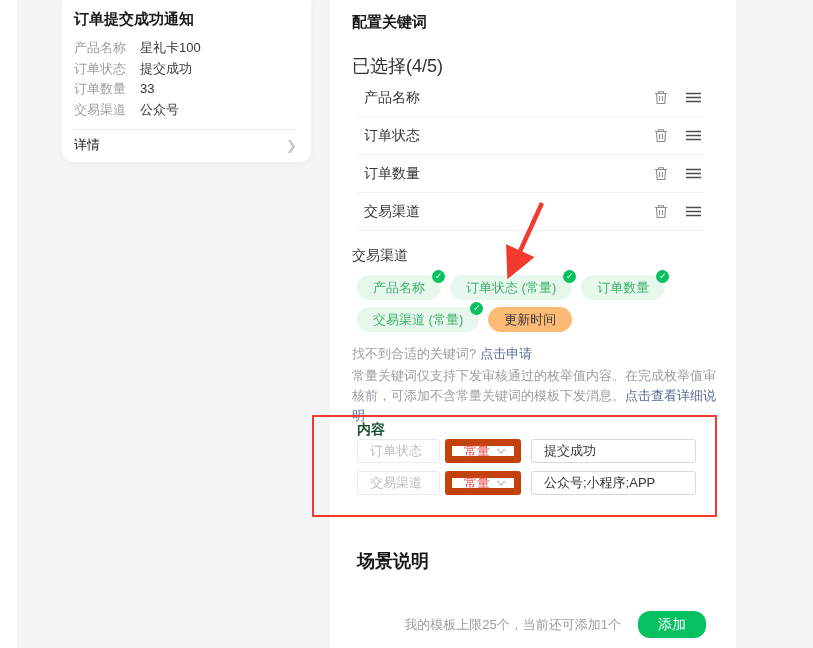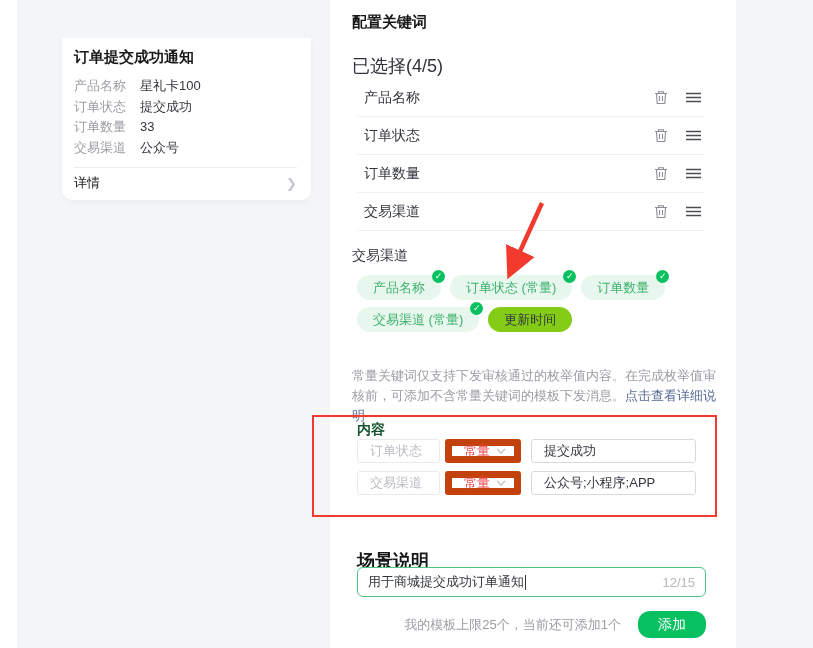--- a/index.html
+++ b/index.html
@@ -11,21 +11,20 @@
     color:#333;
   }
   .left-strip { position:absolute; left:0; top:0; width:17px; height:648px; background:#fff; }
 
   
   .left-card {
     position:absolute; left:62px; top:0; width:249px; height:162px;
     background:#fff; border-radius:0 0 10px 10px;
     box-shadow:0 2px 6px rgba(0,0,0,.04);
     padding:8px 14px 0 12px;
-    margin-top:38px;
   }
   .card-title { font-size:15px; font-weight:bold; color:#181818; line-height:22px; margin-bottom:8px; }
   .field-row { display:flex; font-size:13px; line-height:20.5px; }
   .field-label { color:#9a9da3; width:66px; flex:none; }
   .field-value { color:#32363c; }
   .card-divider { border-top:1px solid #ececec; margin:9px 0 0 0; }
   .detail-row {
     display:flex; justify-content:space-between; align-items:center;
     font-size:13px; color:#181818; height:30px; cursor:pointer;
   }
@@ -45,21 +44,21 @@
   .icon-btn + .icon-btn { margin-left:8px; }
 
   .p-lib-label { position:absolute; left:22px; top:247px; font-size:14px; font-weight:500; color:#32363c; }
   .p-tags { position:absolute; left:27px; top:275px; width:355px; }
   .tag-row { display:flex; margin-bottom:7px; }
   .tag {
     position:relative; height:25px; line-height:25px; border-radius:13px;
     padding:0 16px; font-size:13px; margin-right:9px; cursor:pointer; white-space:nowrap;
   }
   .tag.selected { background:#e8f7ee; color:#3bb26b; }
-  .tag.plain { background:#84cc16; color:#32363c; }
+  .tag.plain { background:#fdba74; color:#32363c; }
   .tag-badge {
     position:absolute; top:-5px; right:-4px; width:13px; height:13px;
     background:#07c160; border-radius:50%; color:#fff; font-size:9px;
     line-height:13px; text-align:center; font-weight:bold;
   }
 
   .p-help { position:absolute; left:22px; top:345px; font-size:13px; color:#9a9da3; }
   .p-help a { color:#576b95; font-weight:500; text-decoration:none; margin-left:4px; cursor:pointer; }
   .p-notice { position:absolute; left:22px; top:366px; width:374px; font-size:13px; color:#9a9da3; line-height:20px; }
   .p-notice a { color:#576b95; font-weight:500; text-decoration:none; cursor:pointer; }
@@ -219,20 +218,23 @@
       <span class="tag selected">
         <span>交易渠道 (常量)</span>
         <span class="tag-badge">✓</span>
       </span>
       <span class="tag plain">
         <span>更新时间</span>
       </span>
     </div>
   </div>
 
+  <div class="p-help">
+    <span>找不到合适的关键词?</span><a>点击申请</a>
+  </div>
 
   <div class="p-notice">
     <span>常量关键词仅支持下发审核通过的枚举值内容。在完成枚举值审核前，可添加不含常量关键词的模板下发消息。</span><a>点击查看详细说明</a>
   </div>
 
   <section class="p-content">
     <div class="content-label">内容</div>
 
     <div class="content-row">
       <div class="box kw-box">订单状态</div>
@@ -252,25 +254,20 @@
         <svg class="glyph" width="10" height="6" viewBox="0 0 10 6" fill="none" stroke="#c0c3c8" stroke-width="1.3">
             <path d="M1 1l4 4 4-4"></path>
           </svg>
       </div>
       <div class="box val-box">公众号;小程序;APP</div>
     </div>
   </section>
 
   <div class="p-scene-label">场景说明</div>
 
-  <div class="p-scene-input">
-    <span>用于商城提交成功订单通知</span>
-    <span class="caret"></span>
-    <span class="scene-counter">12/15</span>
-  </div>
 
   <div class="p-footer">
     <span class="quota-text">我的模板上限25个，当前还可添加1个</span>
     <button class="add-btn">添加</button>
   </div>
 </main>
 
 <div class="red-box"></div>
 <svg class="red-arrow" width="62" height="92" viewBox="0 0 62 92">
   <defs>

